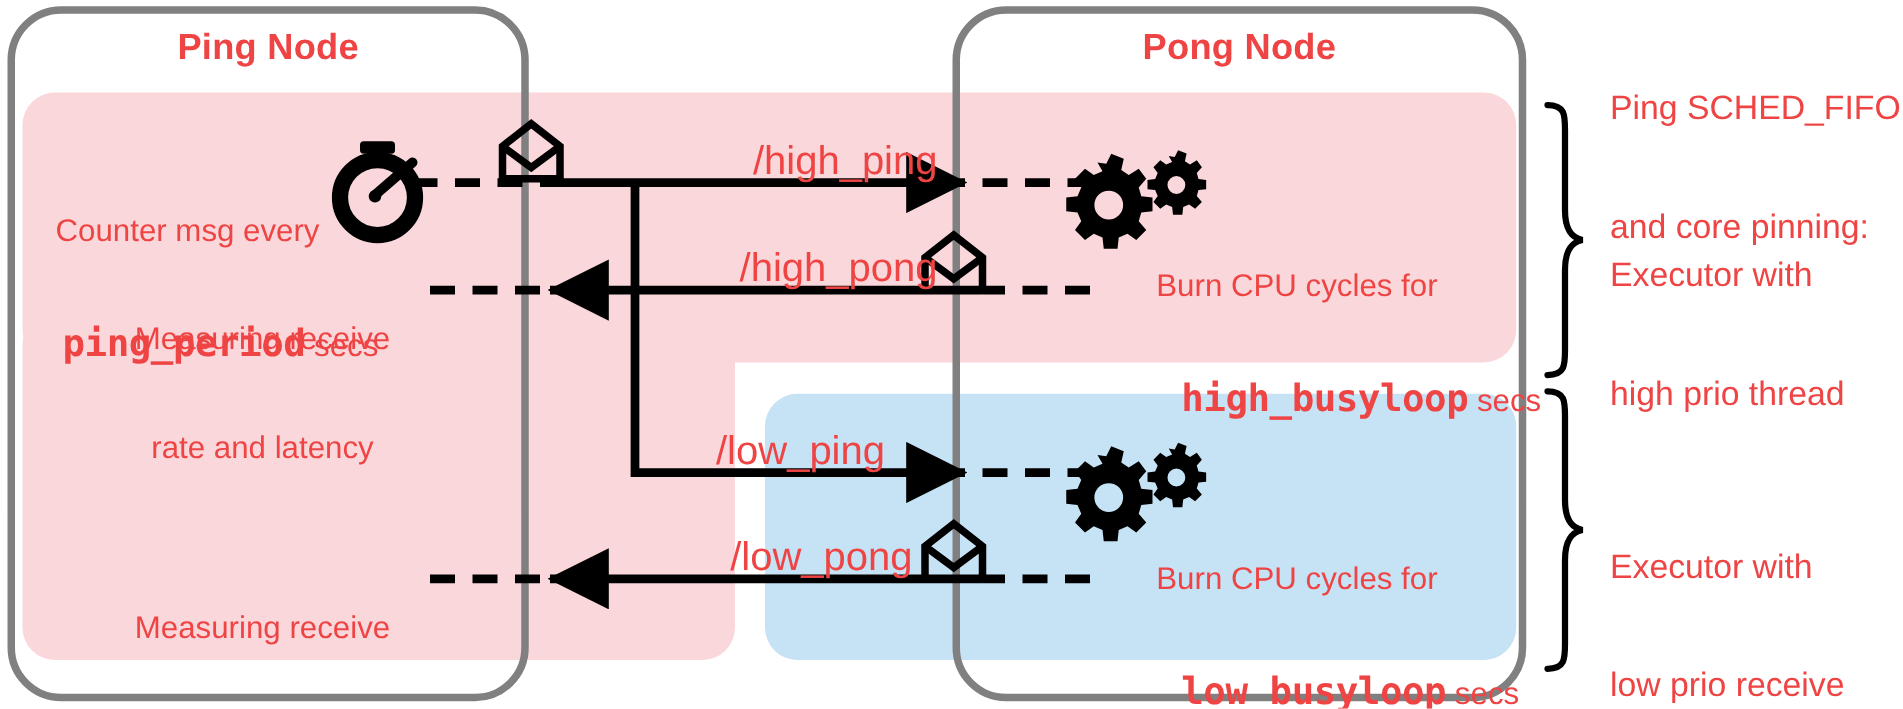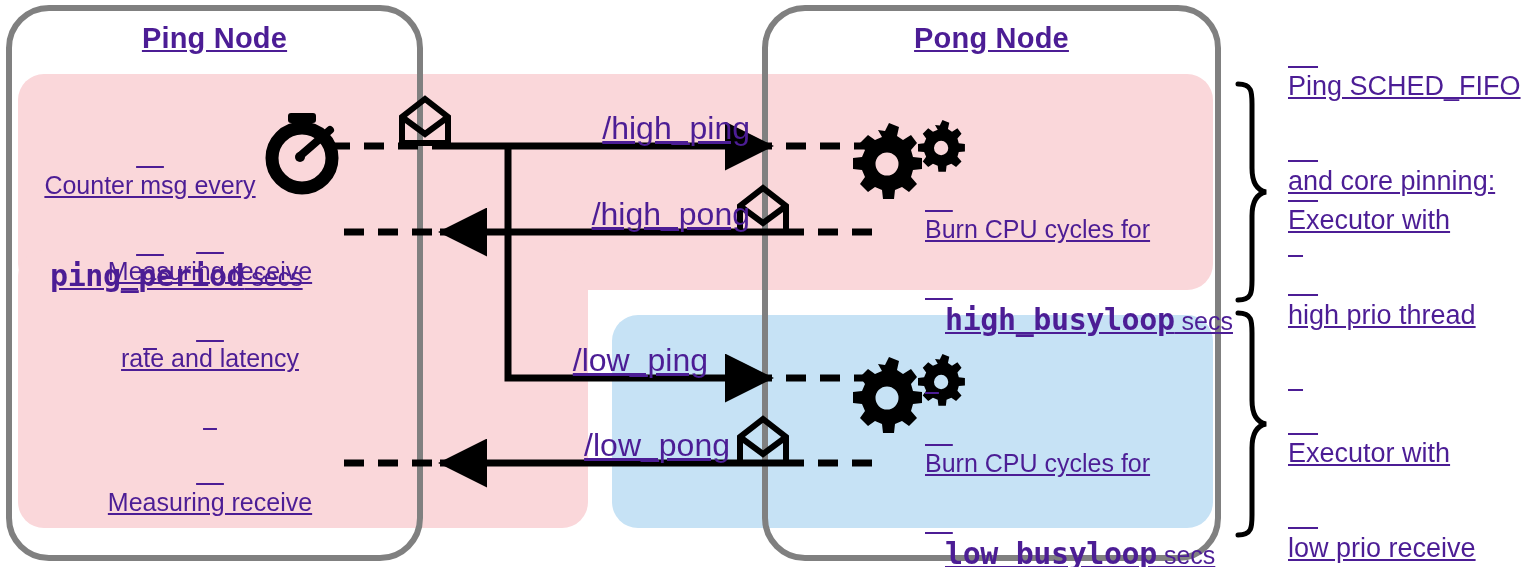--- a/index.html
+++ b/index.html
@@ -19,24 +19,23 @@
   }
   #svg-layer {
     position: absolute;
     left: 0;
     top: 0;
     width: 1522px;
     height: 567px;
   }
   .txt {
     position: absolute;
-    color: #4c1d95;
+    color: #ef4444;
     line-height: 1.17;
     white-space: pre;
-    text-decoration: underline;
   }
   .node-title {
     font-size: 29px;
     font-weight: bold;
     text-align: center;
     letter-spacing: 0.2px;
   }
   .body-txt {
     font-size: 25px;
     text-align: center;

